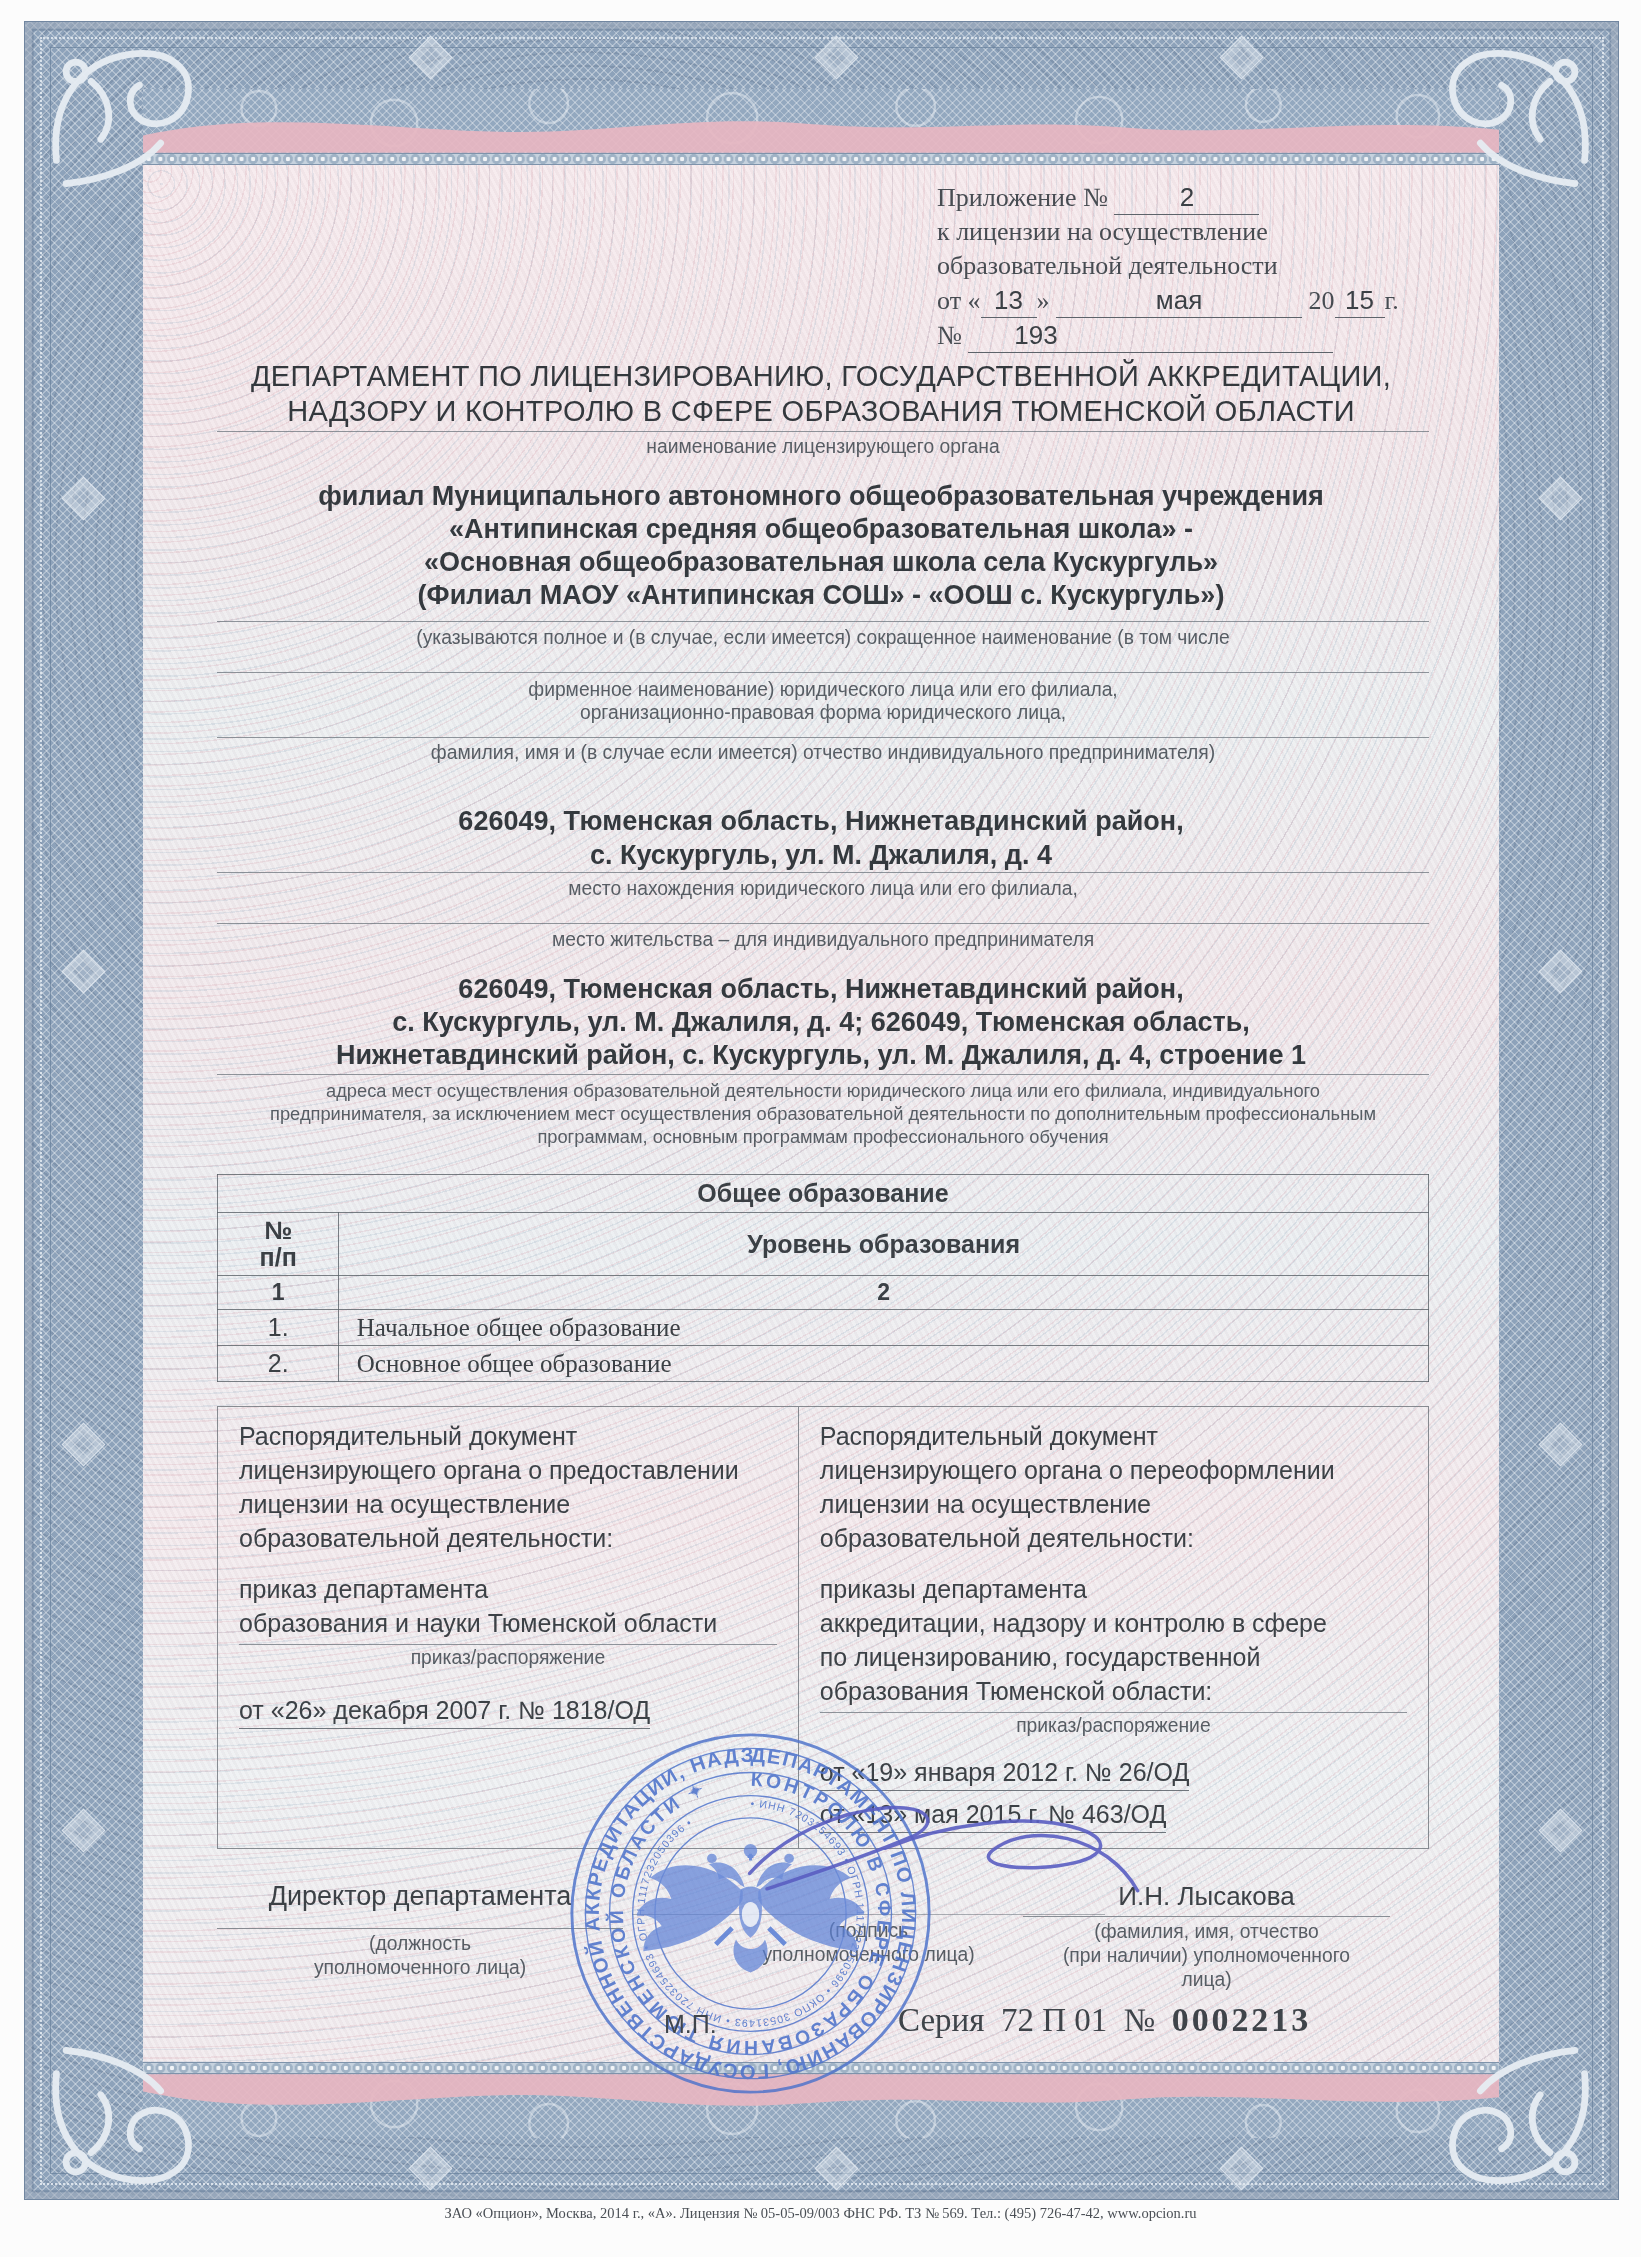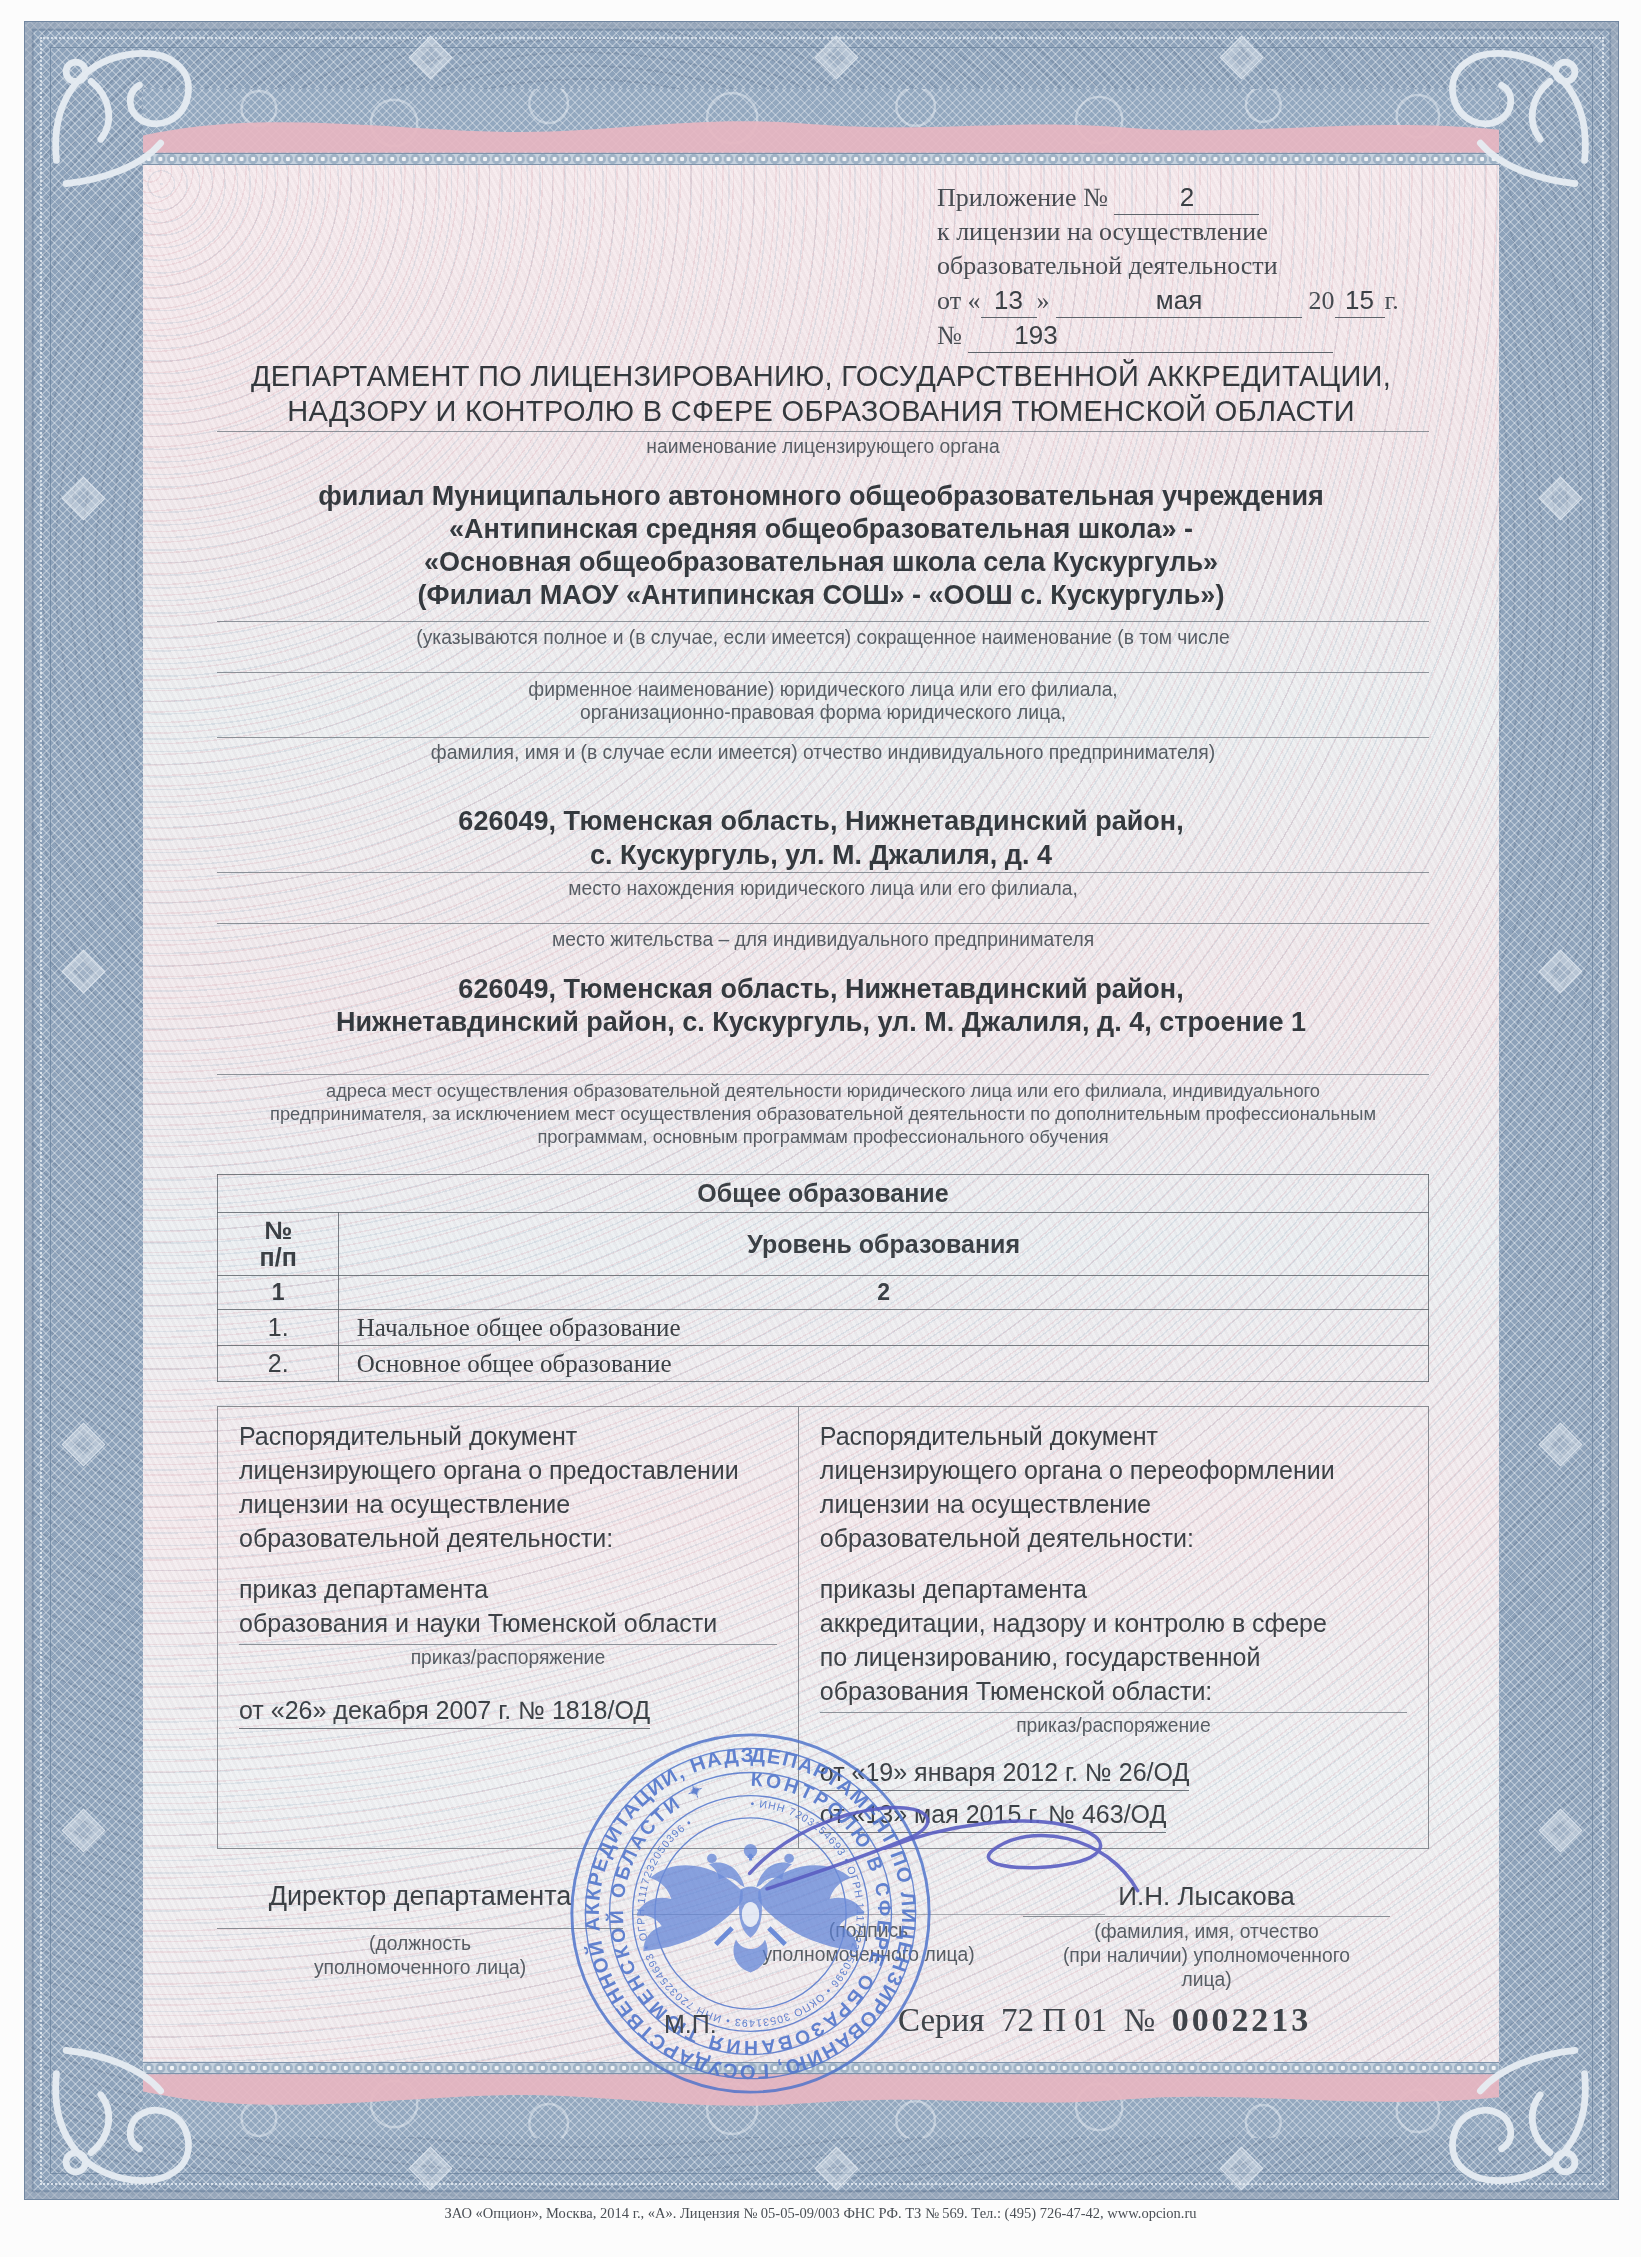--- a/index.html
+++ b/index.html
@@ -263,20 +263,21 @@
   <div>626049, Тюменская область, Нижнетавдинский район,</div>
   <div>с. Кускургуль, ул. М. Джалиля, д. 4</div>
 </div>
 <div class="rule" style="top:872px"></div>
 <div class="caption" style="position:absolute;left:217px;top:878px;width:1212px">место нахождения юридического лица или его филиала,</div>
 <div class="rule" style="top:923px"></div>
 <div class="caption" style="position:absolute;left:217px;top:929px;width:1212px">место жительства – для индивидуального предпринимателя</div>
 
 <div class="addr" style="top:973px;line-height:33px">
   <div>626049, Тюменская область, Нижнетавдинский район,</div>
+  <div>с. Кускургуль, ул. М. Джалиля, д. 4; 626049, Тюменская область,</div>
   <div>Нижнетавдинский район, с. Кускургуль, ул. М. Джалиля, д. 4, строение 1</div>
 </div>
 <div class="rule" style="top:1074px"></div>
 <div class="small-cap caption" style="top:1079px;font-size:18.3px">
   <div>адреса мест осуществления образовательной деятельности юридического лица или его филиала, индивидуального</div>
   <div>предпринимателя, за исключением мест осуществления образовательной деятельности по дополнительным профессиональным</div>
   <div>программам, основным программам профессионального обучения</div>
 </div>
 
 <table class="edu">

